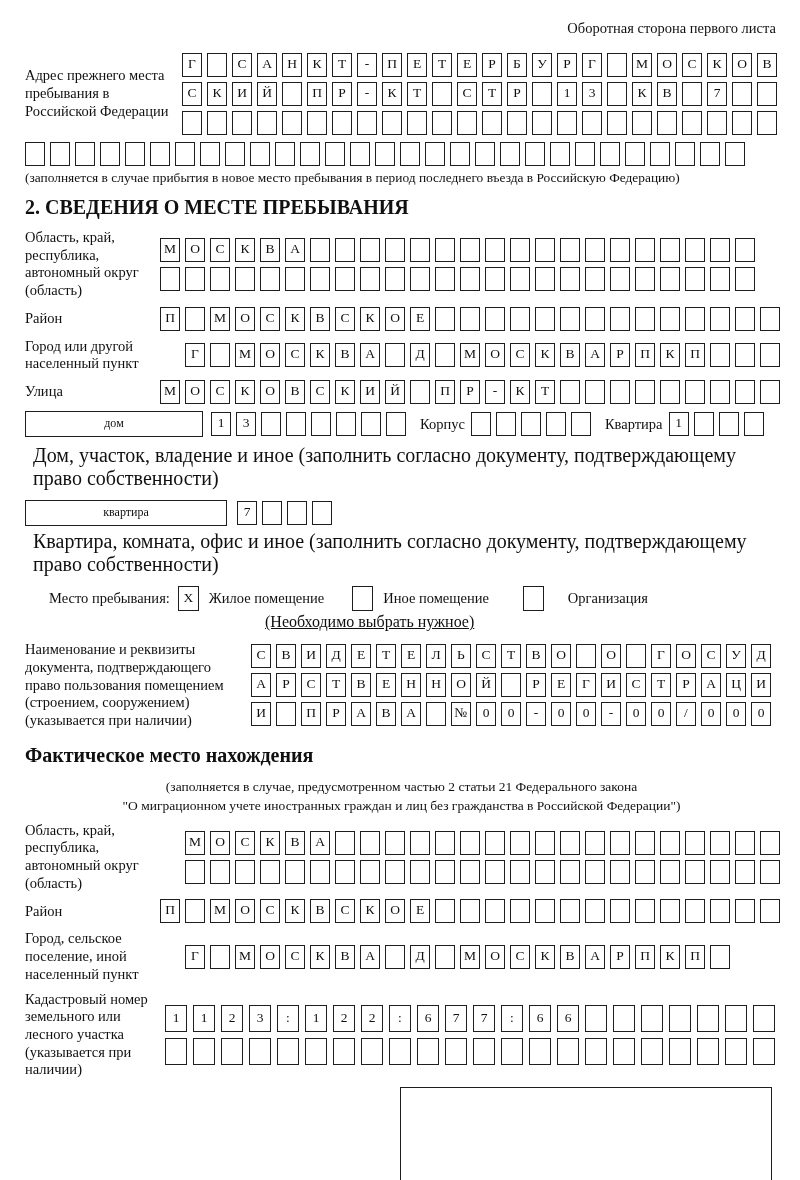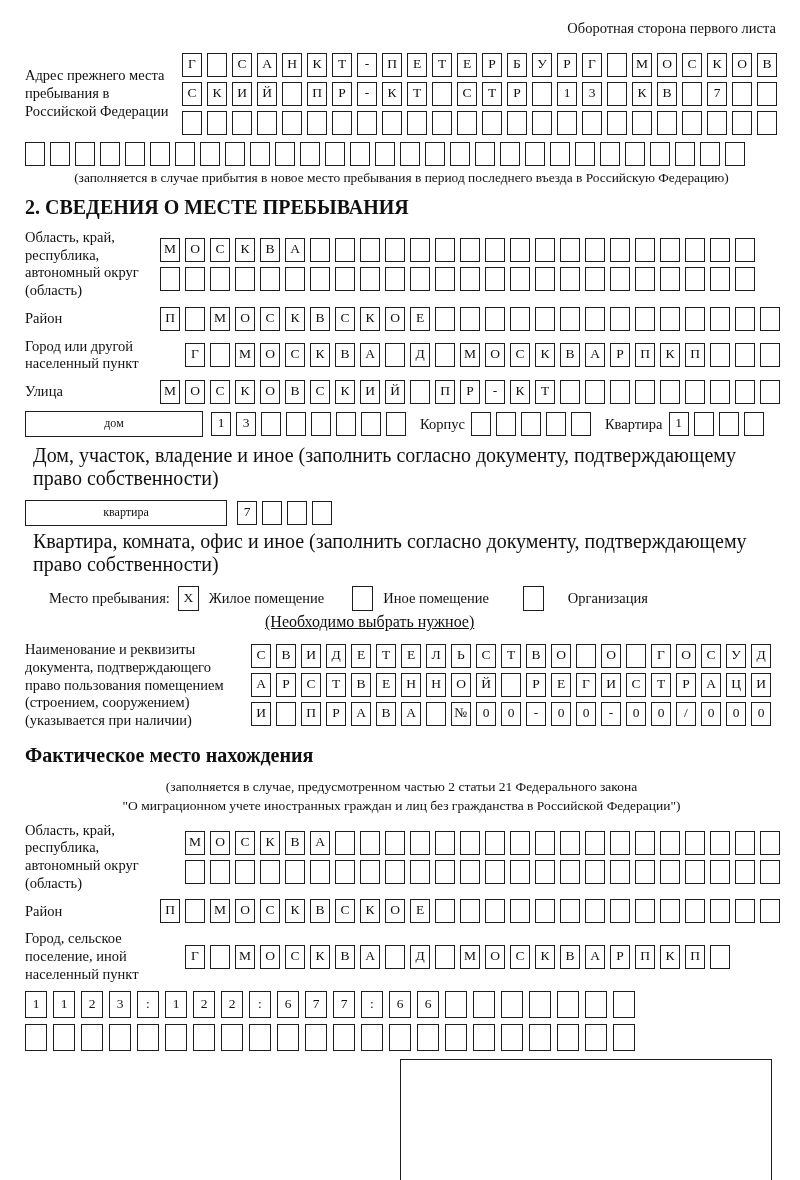--- a/index.html
+++ b/index.html
@@ -24,21 +24,21 @@
   .rows{display:flex;flex-direction:column;gap:5px;}
   .boxes{display:flex;gap:5px;height:24px;}
   .cell{
     box-sizing:border-box;flex:none;width:20px;height:24px;
     border:1.6px solid #1e1e1e;background:#fff;
     text-align:center;font-size:13.5px;line-height:20px;font-family:"Liberation Serif", serif;
   }
   .boxes.big{gap:6px;height:27px;}
   .boxes.big .cell{width:22px;height:27px;line-height:23px;}
   .fullrow{margin:5px 0 4px 0;}
-  .note{font-size:13.4px;text-align:center;margin:2px 0 8px;}
+  .note{font-size:13.4px;margin:2px 0 8px;}
   .note-left{font-size:20px;margin:2px 0 10px 8px;}
   .section-title{font-weight:bold;font-size:20px;margin:10px 0 10px;}
   .field-box{
     box-sizing:border-box;flex:none;height:26px;border:1.6px solid #1e1e1e;
     text-align:center;font-size:12px;line-height:23px;
   }
   .inline-lbl{font-size:14.5px;line-height:26px;flex:none;}
   .gap8{width:8px;flex:none;}
   .stay-row{display:flex;align-items:center;margin:4px 0 2px 24px;font-size:14.5px;}
   .stay-row .cell{width:21px;height:25px;margin:0 10px 0 8px;line-height:21px;}
@@ -568,20 +568,21 @@
       <span class="cell">А</span>
       <span class="cell">Р</span>
       <span class="cell">П</span>
       <span class="cell">К</span>
       <span class="cell">П</span>
       <span class="cell"></span>
     </div>
 </div>
 
 <div class="row">
+  <div class="label w-kad">Кадастровый номер земельного или лесного участка (указывается при наличии)</div>
   <div class="rows" style="gap:6px;">
     <div class="boxes big">
         <span class="cell">1</span>
         <span class="cell">1</span>
         <span class="cell">2</span>
         <span class="cell">3</span>
         <span class="cell">:</span>
         <span class="cell">1</span>
         <span class="cell">2</span>
         <span class="cell">2</span>

